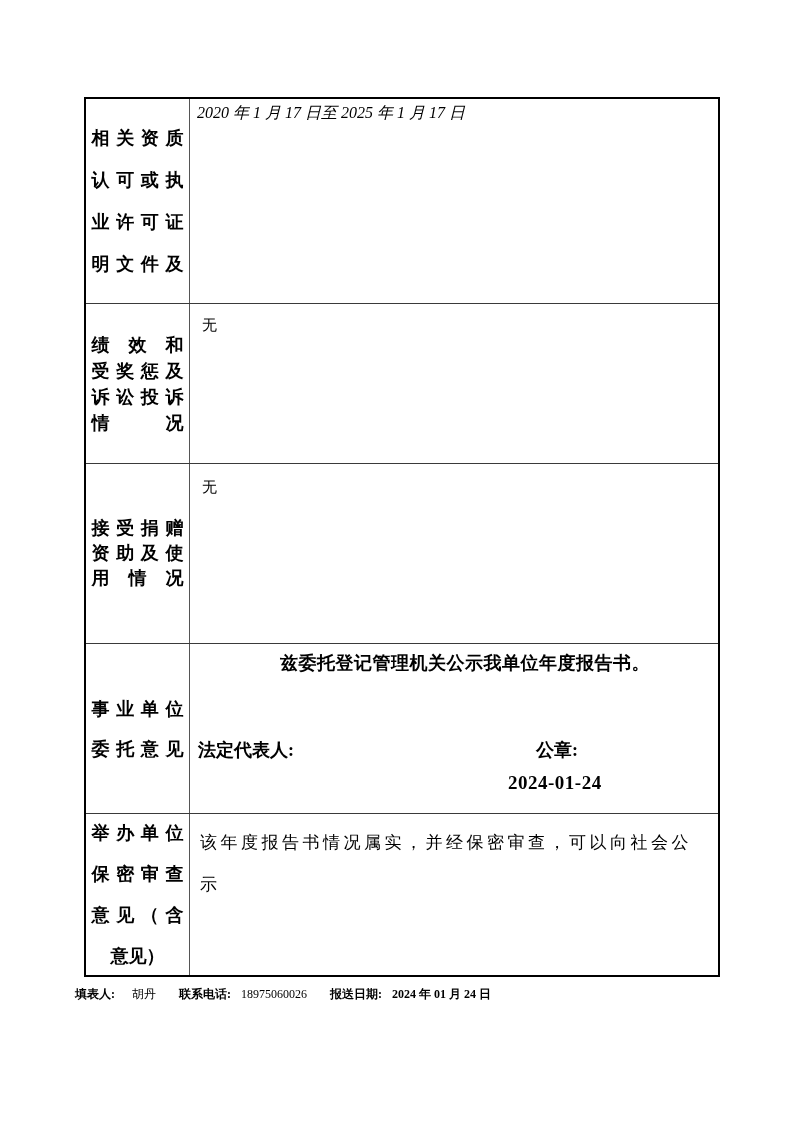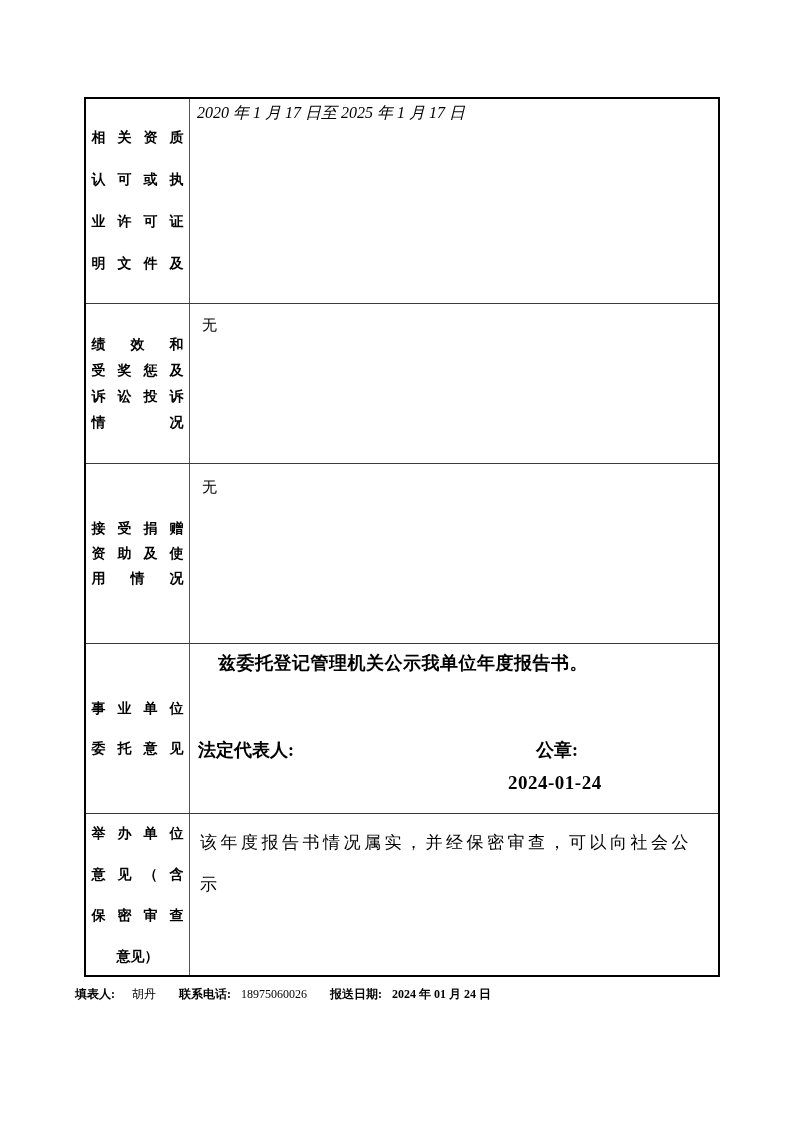--- a/index.html
+++ b/index.html
@@ -45,21 +45,21 @@
 
   .label-cell {
     width: 104px;
     box-sizing: border-box;
     border-right: 1px solid #555;
     display: flex;
     flex-direction: column;
     justify-content: center;
     align-items: center;
     font-weight: bold;
-    font-size: 14px;
+    font-size: 18px;
     flex-shrink: 0;
   }
   .label-line {
     display: block;
     width: 92px;
     text-align: justify;
     text-align-last: justify;
   }
   .label-line.ta-left   { text-align: left;   text-align-last: left; }
   .label-line.ta-center { text-align: center; text-align-last: center; }
@@ -92,20 +92,21 @@
   .row-4 .content-cell {
     font-weight: bold;
     font-size: 18px;
   }
   .statement {
     position: absolute;
     top: 7px;
     left: 28px;
     right: 6px;
     letter-spacing: 0.5px;
+    text-align: center;
   }
   .legal-line {
     position: absolute;
     top: 94px;
     left: 8px;
     right: 0;
     height: 26px;
   }
   .seal-label {
     position: absolute;
@@ -194,22 +195,22 @@
           <span>法定代表人:</span>
           <span class="seal-label">公章:</span>
         </div>
         <div class="seal-date">2024-01-24</div>
       </div>
     </div>
 
     <div class="trow row-5">
       <div class="label-cell">
         <span class="label-line">举办单位</span>
+        <span class="label-line">保密审查</span>
         <span class="label-line">意见（含</span>
-        <span class="label-line">保密审查</span>
         <span class="label-line ta-center">意见）</span>
       </div>
       <div class="content-cell">
         <span>该年度报告书情况属实，并经保密审查，可以向社会公示</span>
       </div>
     </div>
 
   </div>
 
   <div class="footer-line">

